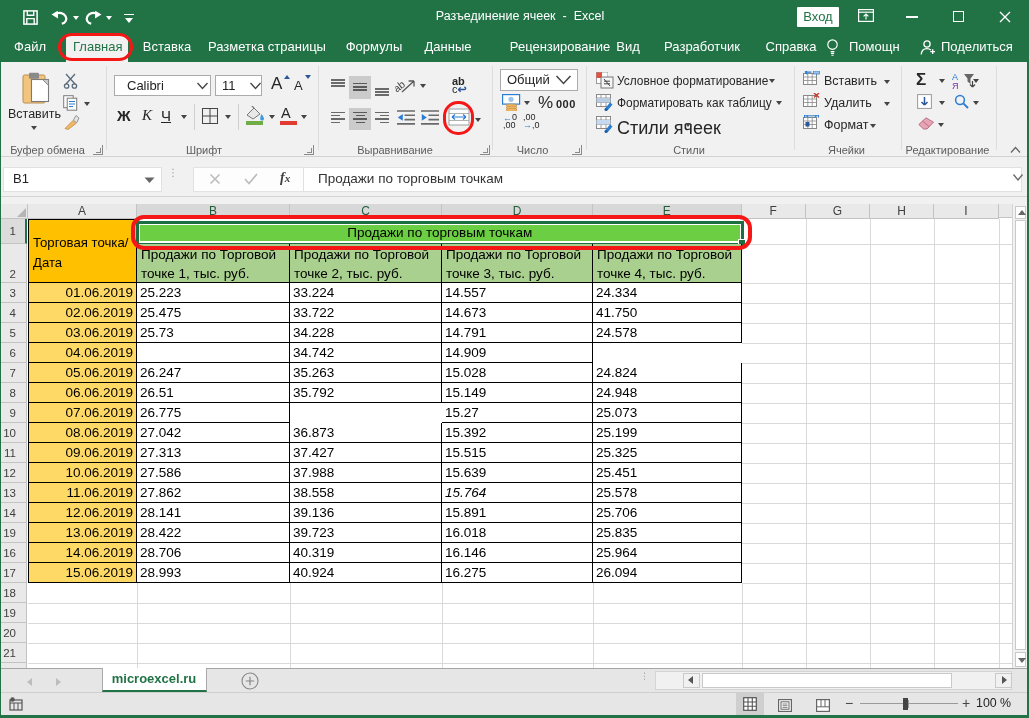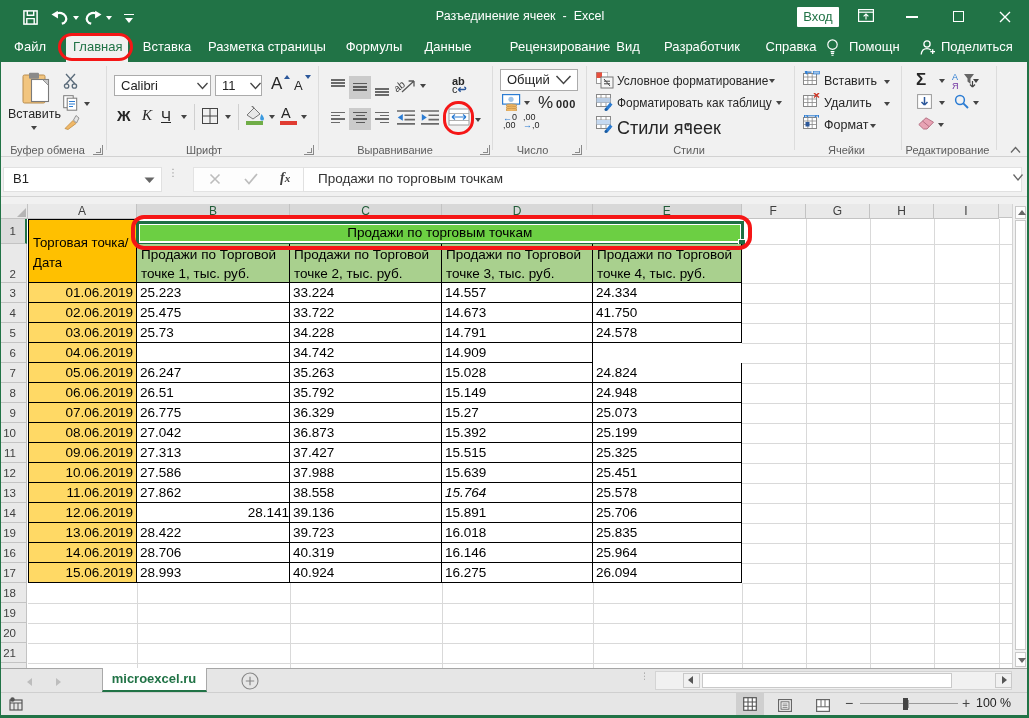--- a/index.html
+++ b/index.html
@@ -130,21 +130,21 @@
 </g>
 <path d="M6 6.5 H12 M6 9 H12 M6 11.5 H10" stroke="#2b7cd3" stroke-width="1"></path>
 </svg>
     <div class="caret" style="left:84px;top:40px;"></div>
     <svg class="abs" style="left:63px;top:53px" width="17" height="15" viewBox="0 0 17 15">
 <path d="M2 13.5 L10 5.5 L13 8.5 L5 14.5 Z" fill="#f0b868" stroke="#c08b3e" stroke-width="0.8"></path>
 <path d="M10.5 5 L13.5 8 L16 3 L13 0.5 Z" fill="#e6e6e6" stroke="#8a8a8a" stroke-width="0.9"></path>
 </svg>
     <div class="glabel" style="left:0px;width:95px;">Буфер обмена</div>
     <div class="dlg" style="left:93px;"></div>
-    <div class="combo" style="left:114px;top:13px;width:97px;height:21px;line-height:19px;padding-left:6px;">Calibri</div>
+    <div class="combo" style="left:114px;top:13px;width:97px;height:21px;line-height:19px;padding-left:12px;">Calibri</div>
     <svg class="abs" style="left:196px;top:20px" width="13" height="8" viewBox="0 0 12 8">
       <path d="M1 1 L6 6.5 L11 1" fill="none" stroke="#444" stroke-width="1.3"></path>
     </svg>
     <div class="combo" style="left:215px;top:13px;width:47px;height:21px;line-height:19px;padding-left:6px;">11</div>
     <svg class="abs" style="left:249px;top:20px" width="13" height="8" viewBox="0 0 12 8">
       <path d="M1 1 L6 6.5 L11 1" fill="none" stroke="#444" stroke-width="1.3"></path>
     </svg>
     <div class="abs" style="left:271px;top:12px;font-size:17px;color:#262626;">A</div>
     <div class="abs" style="left:283.5px;top:13px;width:0;height:0;border-left:3.5px solid transparent;border-right:3.5px solid transparent;border-bottom:4.5px solid #2b579a;"></div>
     <div class="abs" style="left:294px;top:16px;font-size:13px;color:#262626;">A</div>
@@ -449,21 +449,20 @@
     <div class="cell bcell" style="left:290.0px;top:158.5px;width:152.0px;height:20px;background:#fff;padding:2px 0 0 3px;">35.263</div>
     <div class="cell bcell" style="left:442.0px;top:158.5px;width:151.0px;height:20px;background:#fff;padding:2px 0 0 3px;">15.028</div>
     <div class="cell bcell" style="left:593.0px;top:158.5px;width:148.5px;height:20px;background:#fff;padding:2px 0 0 3px;">24.824</div>
     <div class="cell bcell" style="left:28px;top:178.5px;width:109px;height:20px;background:#ffd965;border-left:1px solid #000;text-align:right;padding:2px 3px 0 0;">06.06.2019</div>
     <div class="cell bcell" style="left:137.0px;top:178.5px;width:153.0px;height:20px;background:#fff;padding:2px 0 0 3px;">26.51</div>
     <div class="cell bcell" style="left:290.0px;top:178.5px;width:152.0px;height:20px;background:#fff;padding:2px 0 0 3px;">35.792</div>
     <div class="cell bcell" style="left:442.0px;top:178.5px;width:151.0px;height:20px;background:#fff;padding:2px 0 0 3px;">15.149</div>
     <div class="cell bcell" style="left:593.0px;top:178.5px;width:148.5px;height:20px;background:#fff;padding:2px 0 0 3px;">24.948</div>
     <div class="cell bcell" style="left:28px;top:198.5px;width:109px;height:20px;background:#ffd965;border-left:1px solid #000;text-align:right;padding:2px 3px 0 0;">07.06.2019</div>
     <div class="cell bcell" style="left:137.0px;top:198.5px;width:153.0px;height:20px;background:#fff;padding:2px 0 0 3px;">26.775</div>
-    <div class="cell bcell" style="left:290.0px;top:198.5px;width:152.0px;height:20px;background:#fff;padding:2px 0 0 3px;">36.329</div>
     <div class="cell bcell" style="left:442.0px;top:198.5px;width:151.0px;height:20px;background:#fff;padding:2px 0 0 3px;">15.27</div>
     <div class="cell bcell" style="left:593.0px;top:198.5px;width:148.5px;height:20px;background:#fff;padding:2px 0 0 3px;">25.073</div>
     <div class="cell bcell" style="left:28px;top:218.5px;width:109px;height:20px;background:#ffd965;border-left:1px solid #000;text-align:right;padding:2px 3px 0 0;">08.06.2019</div>
     <div class="cell bcell" style="left:137.0px;top:218.5px;width:153.0px;height:20px;background:#fff;padding:2px 0 0 3px;">27.042</div>
     <div class="cell bcell" style="left:290.0px;top:218.5px;width:152.0px;height:20px;background:#fff;padding:2px 0 0 3px;">36.873</div>
     <div class="cell bcell" style="left:442.0px;top:218.5px;width:151.0px;height:20px;background:#fff;padding:2px 0 0 3px;">15.392</div>
     <div class="cell bcell" style="left:593.0px;top:218.5px;width:148.5px;height:20px;background:#fff;padding:2px 0 0 3px;">25.199</div>
     <div class="cell bcell" style="left:28px;top:238.5px;width:109px;height:20px;background:#ffd965;border-left:1px solid #000;text-align:right;padding:2px 3px 0 0;">09.06.2019</div>
     <div class="cell bcell" style="left:137.0px;top:238.5px;width:153.0px;height:20px;background:#fff;padding:2px 0 0 3px;">27.313</div>
     <div class="cell bcell" style="left:290.0px;top:238.5px;width:152.0px;height:20px;background:#fff;padding:2px 0 0 3px;">37.427</div>
@@ -473,21 +472,21 @@
     <div class="cell bcell" style="left:137.0px;top:258.5px;width:153.0px;height:20px;background:#fff;padding:2px 0 0 3px;">27.586</div>
     <div class="cell bcell" style="left:290.0px;top:258.5px;width:152.0px;height:20px;background:#fff;padding:2px 0 0 3px;">37.988</div>
     <div class="cell bcell" style="left:442.0px;top:258.5px;width:151.0px;height:20px;background:#fff;padding:2px 0 0 3px;">15.639</div>
     <div class="cell bcell" style="left:593.0px;top:258.5px;width:148.5px;height:20px;background:#fff;padding:2px 0 0 3px;">25.451</div>
     <div class="cell bcell" style="left:28px;top:278.5px;width:109px;height:20px;background:#ffd965;border-left:1px solid #000;text-align:right;padding:2px 3px 0 0;">11.06.2019</div>
     <div class="cell bcell" style="left:137.0px;top:278.5px;width:153.0px;height:20px;background:#fff;padding:2px 0 0 3px;">27.862</div>
     <div class="cell bcell" style="left:290.0px;top:278.5px;width:152.0px;height:20px;background:#fff;padding:2px 0 0 3px;">38.558</div>
     <div class="cell bcell" style="left:442.0px;top:278.5px;width:151.0px;height:20px;background:#fff;padding:2px 0 0 3px;font-style:italic;">15.764</div>
     <div class="cell bcell" style="left:593.0px;top:278.5px;width:148.5px;height:20px;background:#fff;padding:2px 0 0 3px;">25.578</div>
     <div class="cell bcell" style="left:28px;top:298.5px;width:109px;height:20px;background:#ffd965;border-left:1px solid #000;text-align:right;padding:2px 3px 0 0;">12.06.2019</div>
-    <div class="cell bcell" style="left:137.0px;top:298.5px;width:153.0px;height:20px;background:#fff;padding:2px 0 0 3px;text-align:right;">28.141</div>
+    <div class="cell bcell" style="left:137.0px;top:298.5px;width:153.0px;height:20px;background:#fff;padding:2px 0 0 3px;">28.141</div>
     <div class="cell bcell" style="left:290.0px;top:298.5px;width:152.0px;height:20px;background:#fff;padding:2px 0 0 3px;">39.136</div>
     <div class="cell bcell" style="left:442.0px;top:298.5px;width:151.0px;height:20px;background:#fff;padding:2px 0 0 3px;">15.891</div>
     <div class="cell bcell" style="left:593.0px;top:298.5px;width:148.5px;height:20px;background:#fff;padding:2px 0 0 3px;">25.706</div>
     <div class="cell bcell" style="left:28px;top:318.5px;width:109px;height:20px;background:#ffd965;border-left:1px solid #000;text-align:right;padding:2px 3px 0 0;">13.06.2019</div>
     <div class="cell bcell" style="left:137.0px;top:318.5px;width:153.0px;height:20px;background:#fff;padding:2px 0 0 3px;">28.422</div>
     <div class="cell bcell" style="left:290.0px;top:318.5px;width:152.0px;height:20px;background:#fff;padding:2px 0 0 3px;">39.723</div>
     <div class="cell bcell" style="left:442.0px;top:318.5px;width:151.0px;height:20px;background:#fff;padding:2px 0 0 3px;">16.018</div>
     <div class="cell bcell" style="left:593.0px;top:318.5px;width:148.5px;height:20px;background:#fff;padding:2px 0 0 3px;">25.835</div>
     <div class="cell bcell" style="left:28px;top:338.5px;width:109px;height:20px;background:#ffd965;border-left:1px solid #000;text-align:right;padding:2px 3px 0 0;">14.06.2019</div>
     <div class="cell bcell" style="left:137.0px;top:338.5px;width:153.0px;height:20px;background:#fff;padding:2px 0 0 3px;">28.706</div>

